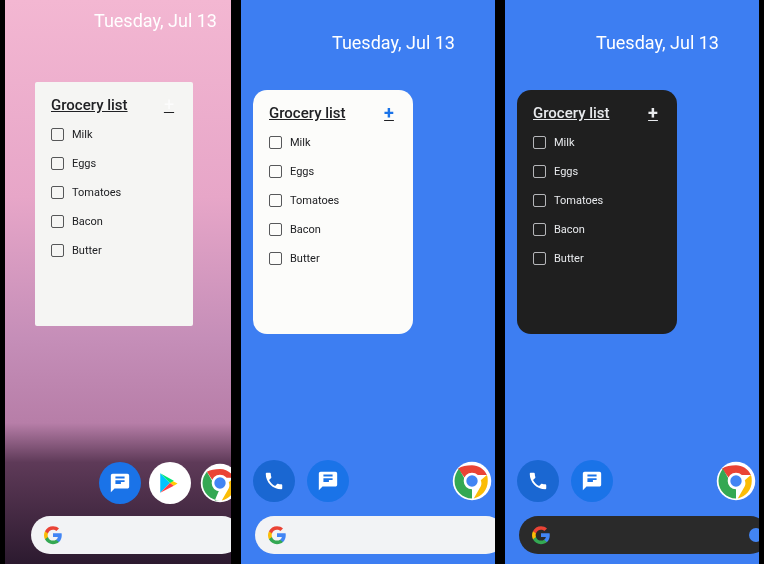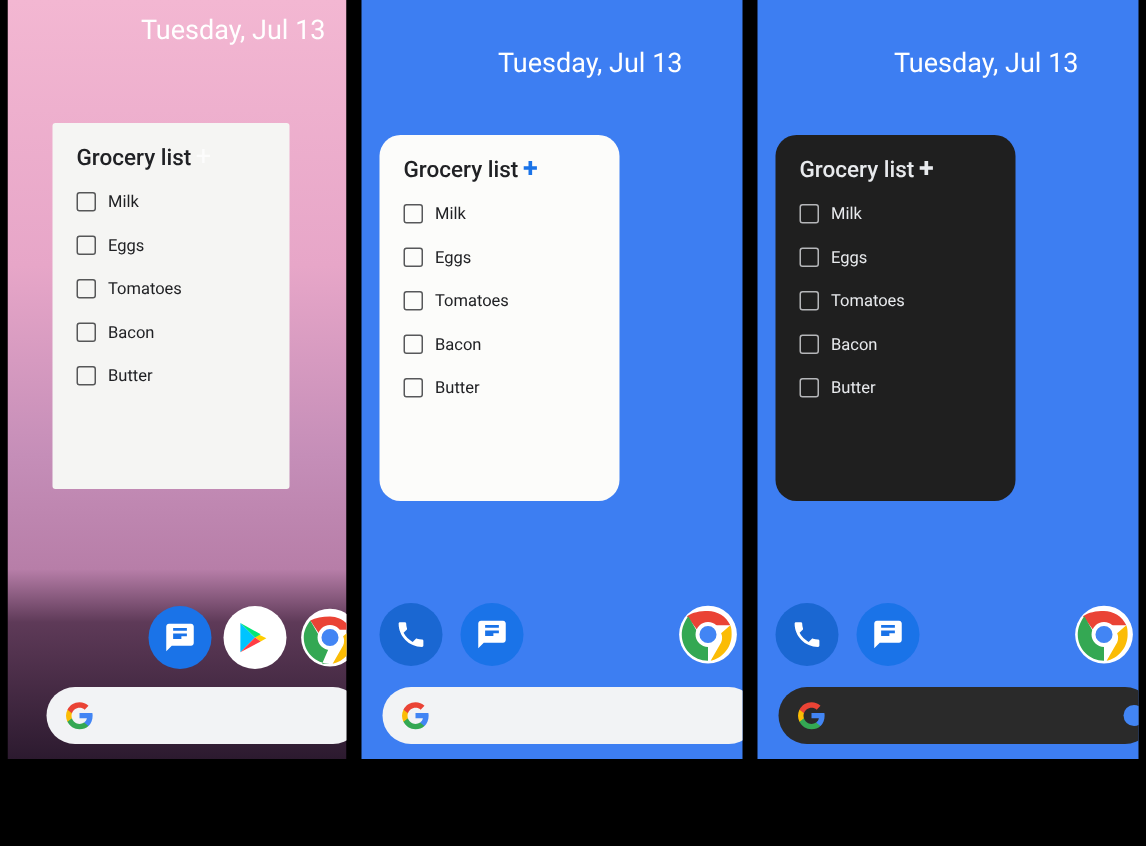--- a/index.html
+++ b/index.html
@@ -6,21 +6,21 @@
   body {
     width: 764px;
     height: 564px;
     display: flex;
     font-family: -apple-system, Roboto, Arial, sans-serif;
     overflow: hidden;
     background: #000;
   }
   .phone {
     position: relative;
-    height: 506px;
+    height: 564px;
     border-left: 5px solid #000;
     border-right: 5px solid #000;
     overflow: hidden;
   }
   .phone-1 { width: 236px; background: linear-gradient(180deg, #f3b7d2 0%, #e7a6c8 35%, #c58eb8 60%, #b77ea8 75%, #5e3a58 82%, #2c1a2f 100%); }
   .phone-2 { width: 264px; background: #3d7ef2; }
   .phone-3 { width: 264px; background: #3d7ef2; }
 
   .date {
     position: absolute;
@@ -43,22 +43,24 @@
   .widget-light { background: #f5f5f3; color: #202124; }
   .widget-white { background: #fcfcfa; color: #202124; }
   .widget-dark  { background: #1f1f1f; color: #e8eaed; }
 
   .phone-1 .widget { top: 82px; left: 30px; width: 158px; height: 244px; }
   .phone-2 .widget { top: 90px; left: 12px; width: 160px; height: 244px; }
   .phone-3 .widget { top: 90px; left: 12px; width: 160px; height: 244px; }
 
   .widget-header {
     display: flex;
+    justify-content: space-between;
     align-items: center;
     margin-bottom: 8px;
+    text-decoration: underline;
   }
   .widget-title { font-size: 15px; font-weight: 500; }
   .plus-icon {
     width: 16px; height: 16px;
     display: inline-flex; align-items: center; justify-content: center;
     font-size: 18px; line-height: 1;
   }
   .plus-faded { color: rgba(255,255,255,0.7); }
   .plus-blue  { color: #1a73e8; font-weight:700; }
   .plus-white { color: #e8eaed; font-weight:700; }

